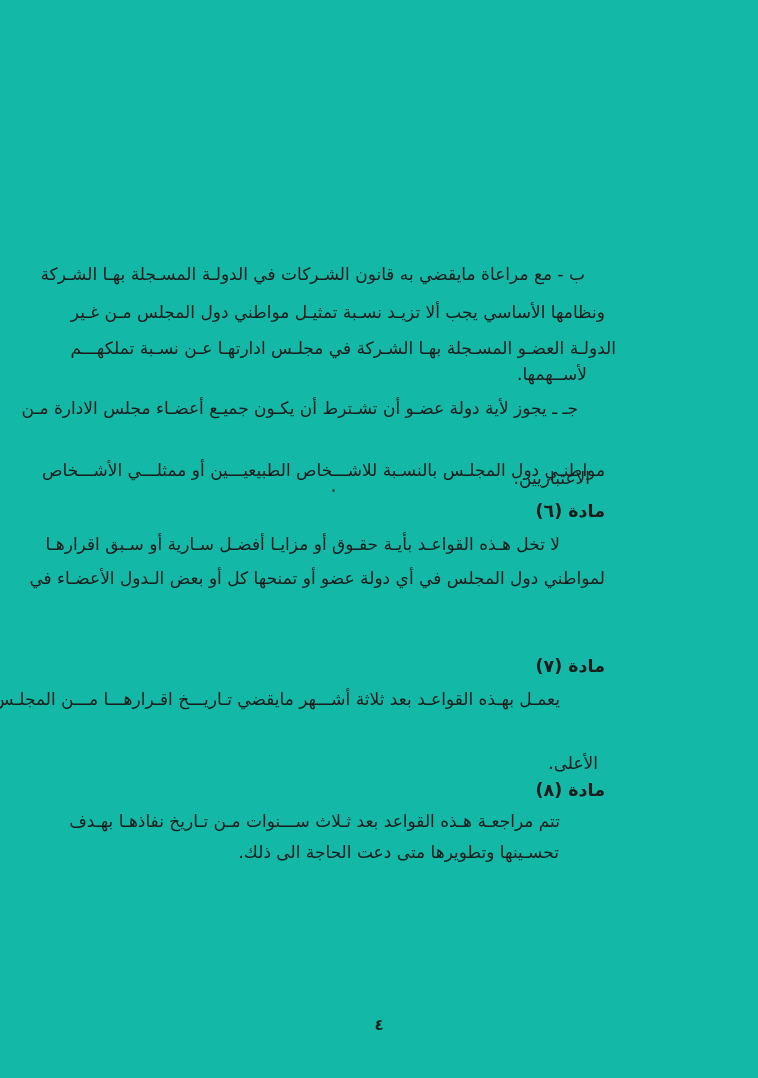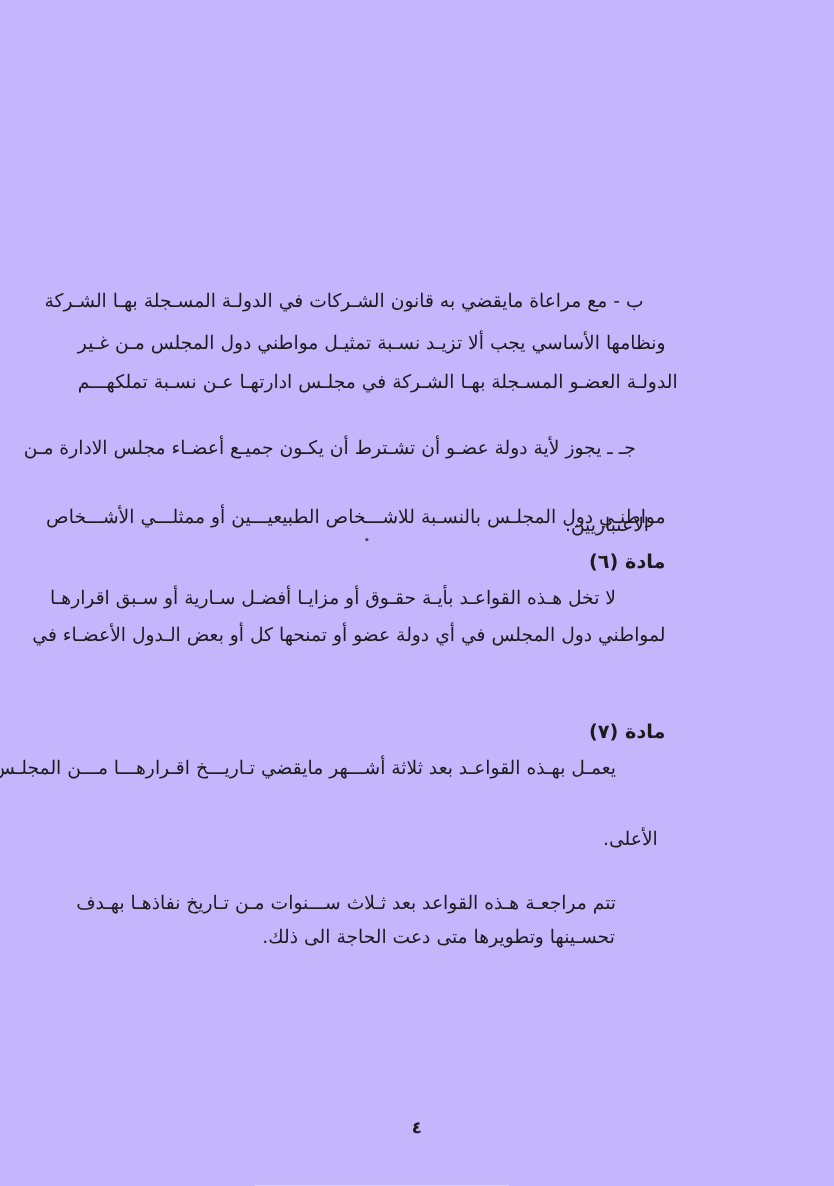--- a/index.html
+++ b/index.html
@@ -4,21 +4,21 @@
 <style>
   html, body {
     margin: 0;
     padding: 0;
     background: #ffffff;
   }
   .page {
     position: relative;
     width: 758px;
     height: 1078px;
-    background: #c4b5fd;
+    background: #14b8a6;
     overflow: hidden;
     font-family: "DejaVu Sans", sans-serif;
     color: #1b1b1b;
   }
   .line {
     position: absolute;
     left: 100px;
     width: 505px;
     direction: rtl;
     unicode-bidi: embed;
@@ -77,33 +77,35 @@
   }
 </style>
 </head>
 <body>
 
 <div class="page">
 
   <div class="line jst" id="l-b1">ب - مع مراعاة مايقضي به قانون الشـركات في الدولـة المسـجلة بهـا الشـركة</div>
   <div class="line jst" id="l-b2">ونظامها الأساسي يجب ألا تزيـد نسـبة تمثيـل مواطني دول المجلس مـن غـير</div>
   <div class="line jst" id="l-b3">الدولـة العضـو المسـجلة بهـا الشـركة في مجلـس ادارتهـا عـن نسـبة تملكهـــم</div>
+  <div class="line" id="l-b4">لأســهمها.</div>
 
   <div class="line jst" id="l-c1">جـ ـ يجوز لأية دولة عضـو أن تشـترط أن يكـون جميـع أعضـاء مجلس الادارة مـن</div>
   <div class="line jst" id="l-c2">مواطنـي دول المجلـس بالنسـبة للاشـــخاص الطبيعيـــين أو ممثلـــي الأشـــخاص</div>
   <div class="line" id="l-c3">الاعتباريين.</div>
 
   <div class="speck"></div>
 
   <div class="heading" id="h-6">مادة (٦)</div>
   <div class="line jst" id="l-61">لا تخل هـذه القواعـد بأيـة حقـوق أو مزايـا أفضـل سـارية أو سـبق اقرارهـا</div>
   <div class="line jst" id="l-62">لمواطني دول المجلس في أي دولة عضو أو تمنحها كل أو بعض الـدول الأعضـاء في</div>
 
   <div class="heading" id="h-7">مادة (٧)</div>
   <div class="line jst" id="l-71">يعمـل بهـذه القواعـد بعد ثلاثة أشـــهر مايقضي تـاريـــخ اقـرارهـــا مـــن المجلـس</div>
   <div class="line" id="l-72">الأعلى.</div>
 
+  <div class="heading" id="h-8">مادة (٨)</div>
   <div class="line jst" id="l-81">تتم مراجعـة هـذه القواعد بعد ثـلاث ســـنوات مـن تـاريخ نفاذهـا بهـدف</div>
   <div class="line" id="l-82">تحسـينها وتطويرها متى دعت الحاجة الى ذلك.</div>
 
   <div class="page-number">٤</div>
 
 </div>
 
 </body></html>

